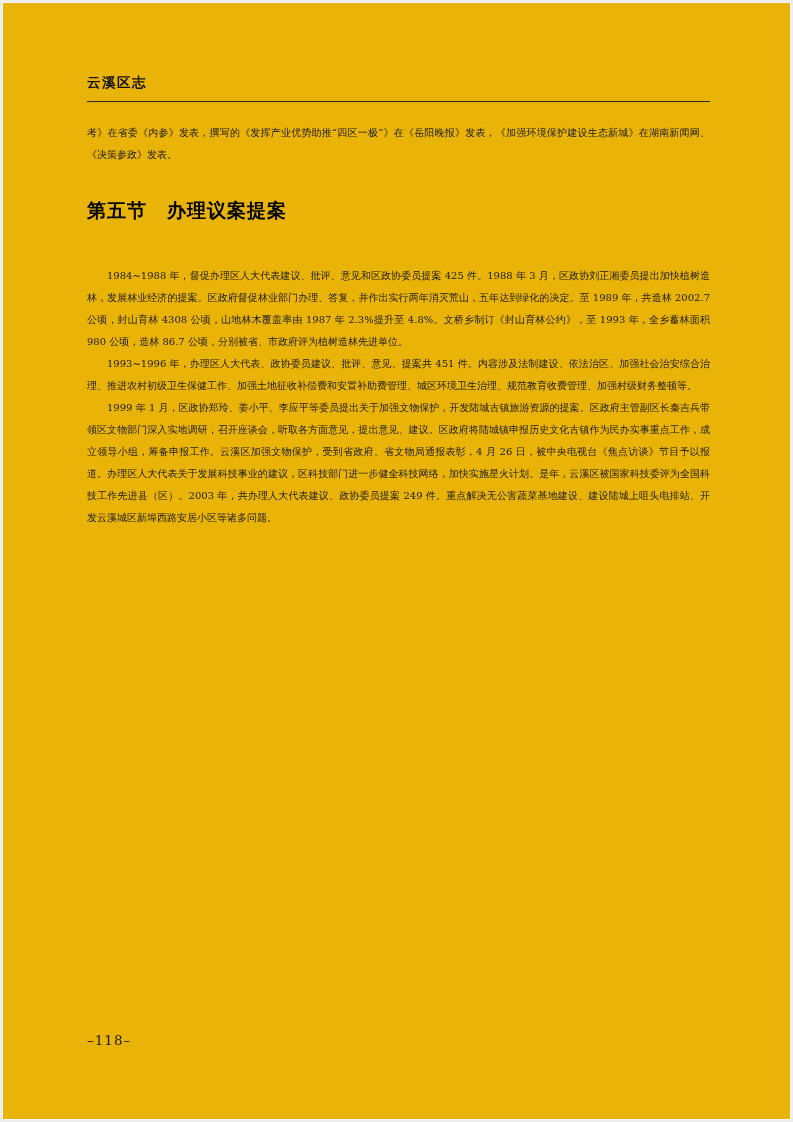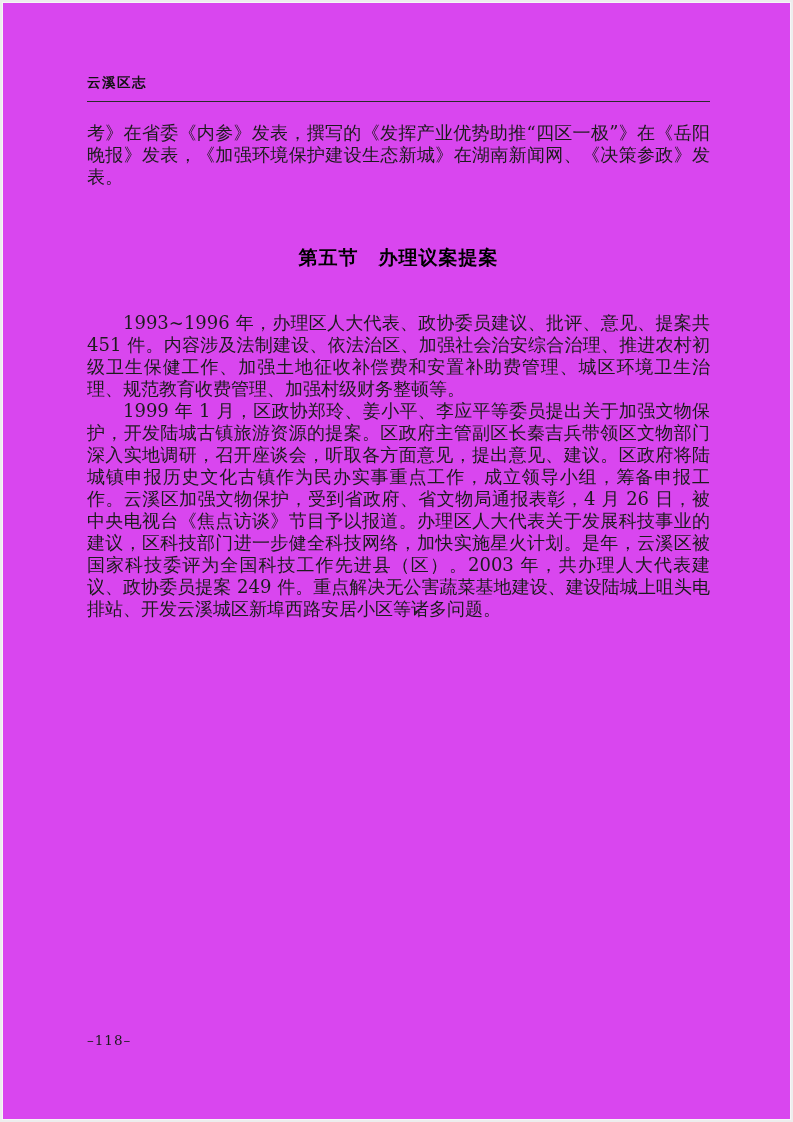--- a/index.html
+++ b/index.html
@@ -12,21 +12,21 @@
     height: 1122px;
     position: relative;
     font-family: "DejaVu Serif", "Liberation Serif", serif;
     color: #1c1c1c;
     overflow: hidden;
   }
   .sheet {
     position: absolute;
     inset: 0;
     box-sizing: border-box;
-    background: #d946ef;
+    background: #eab308;
     border: 2px solid #ededed;
     box-shadow: inset 0 0 0 1px #f6f6f6;
   }
   .content {
     position: absolute;
     left: 85px;
     top: 72px;
     width: 623px;
     height: 942px;
     overflow: hidden;
@@ -37,35 +37,34 @@
     letter-spacing: 1.5px;
     margin: 0 0 9px 0;
     color: #111;
   }
   .header-rule {
     border: none;
     border-top: 1.5px solid #2a2a2a;
     margin: 0 0 20px 0;
   }
   .para {
-    font-size: 18px;
+    font-size: 10px;
     line-height: 22px;
     text-align: justify;
     margin: 0;
   }
   .para.indent {
     text-indent: 2em;
   }
   .section-title {
-    text-align: center;
     font-weight: bold;
     font-size: 19px;
     letter-spacing: 1px;
     color: #000;
-    margin: 57px 0 41px 0;
+    margin: 32px 0 41px 0;
     font-family: Liberation Serif, serif;
   }
   .page-number {
     position: absolute;
     left: 85px;
     top: 1030px;
     font-size: 13.5px;
     letter-spacing: 1px;
     color: #1c1c1c;
   }
@@ -78,20 +77,21 @@
   <div class="content">
 
     <div class="book-title">云溪区志</div>
 
     <hr class="header-rule">
 
     <p class="para">考》在省委《内参》发表，撰写的《发挥产业优势助推“四区一极”》在《岳阳晚报》发表，《加强环境保护建设生态新城》在湖南新闻网、《决策参政》发表。</p>
 
     <h2 class="section-title">第五节　办理议案提案</h2>
 
+    <p class="para indent">1984~1988 年，督促办理区人大代表建议、批评、意见和区政协委员提案 425 件。1988 年 3 月，区政协刘正湘委员提出加快植树造林，发展林业经济的提案。区政府督促林业部门办理、答复，并作出实行两年消灭荒山，五年达到绿化的决定。至 1989 年，共造林 2002.7 公顷，封山育林 4308 公顷，山地林木覆盖率由 1987 年 2.3%提升至 4.8%。文桥乡制订《封山育林公约》，至 1993 年，全乡蓄林面积 980 公顷，造林 86.7 公顷，分别被省、市政府评为植树造林先进单位。</p>
 
 
     <p class="para indent">1993~1996 年，办理区人大代表、政协委员建议、批评、意见、提案共 451 件。内容涉及法制建设、依法治区、加强社会治安综合治理、推进农村初级卫生保健工作、加强土地征收补偿费和安置补助费管理、城区环境卫生治理、规范教育收费管理、加强村级财务整顿等。</p>
 
     <p class="para indent">1999 年 1 月，区政协郑玲、姜小平、李应平等委员提出关于加强文物保护，开发陆城古镇旅游资源的提案。区政府主管副区长秦吉兵带领区文物部门深入实地调研，召开座谈会，听取各方面意见，提出意见、建议。区政府将陆城镇申报历史文化古镇作为民办实事重点工作，成立领导小组，筹备申报工作。云溪区加强文物保护，受到省政府、省文物局通报表彰，4 月 26 日，被中央电视台《焦点访谈》节目予以报道。办理区人大代表关于发展科技事业的建议，区科技部门进一步健全科技网络，加快实施星火计划。是年，云溪区被国家科技委评为全国科技工作先进县（区）。2003 年，共办理人大代表建议、政协委员提案 249 件。重点解决无公害蔬菜基地建设、建设陆城上咀头电排站、开发云溪城区新埠西路安居小区等诸多问题。</p>
 
 
 
 
   </div>

